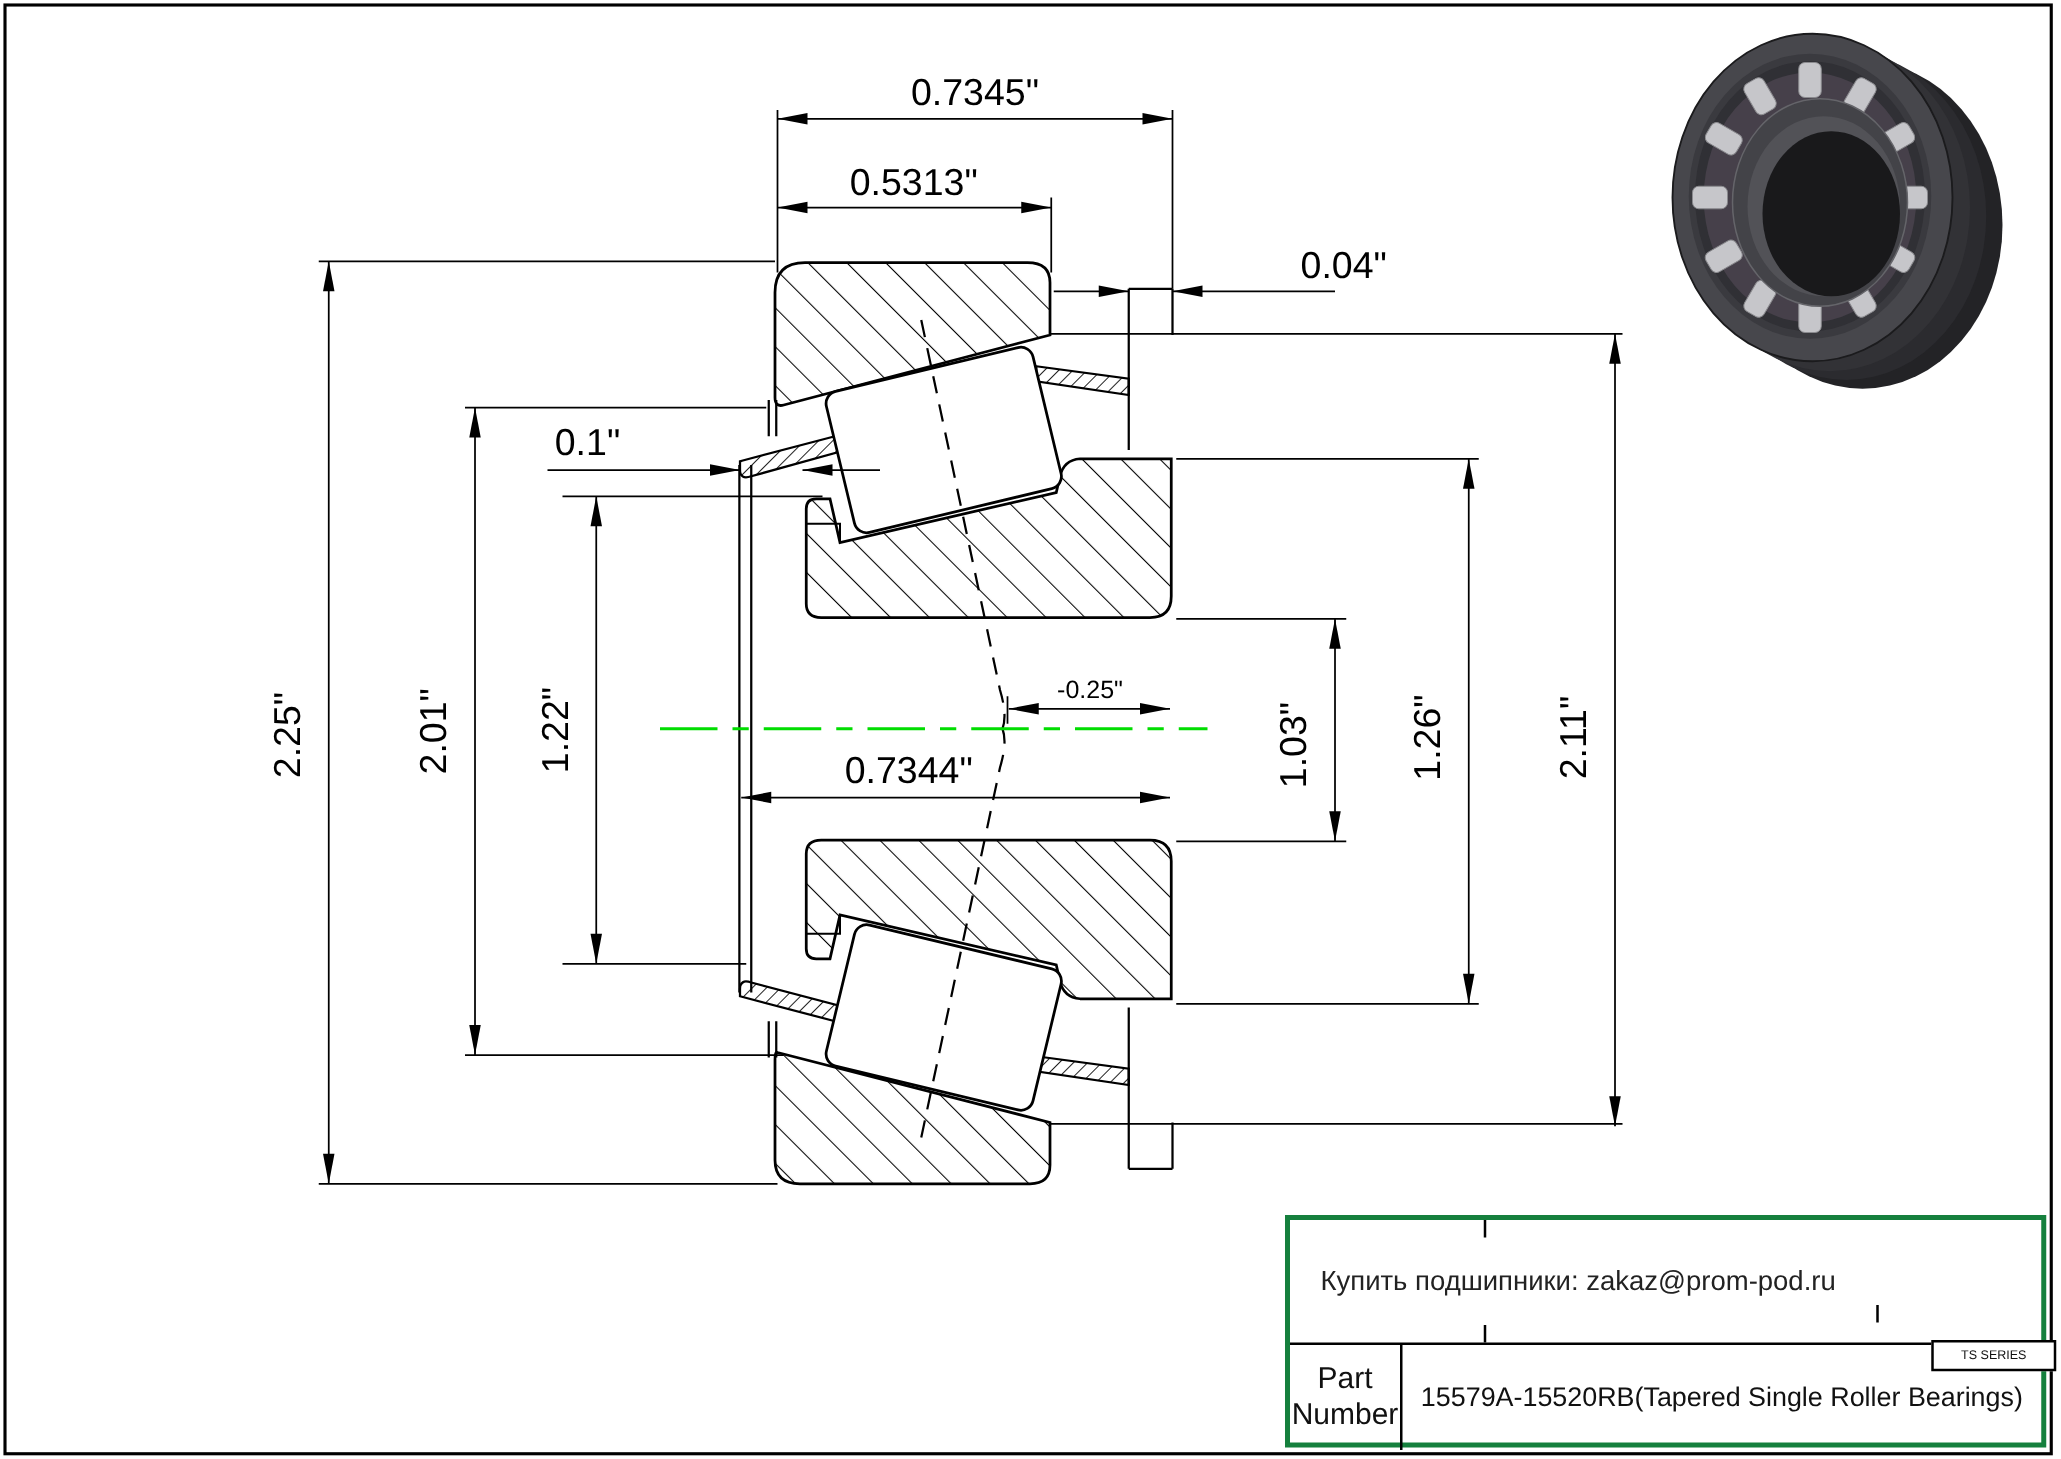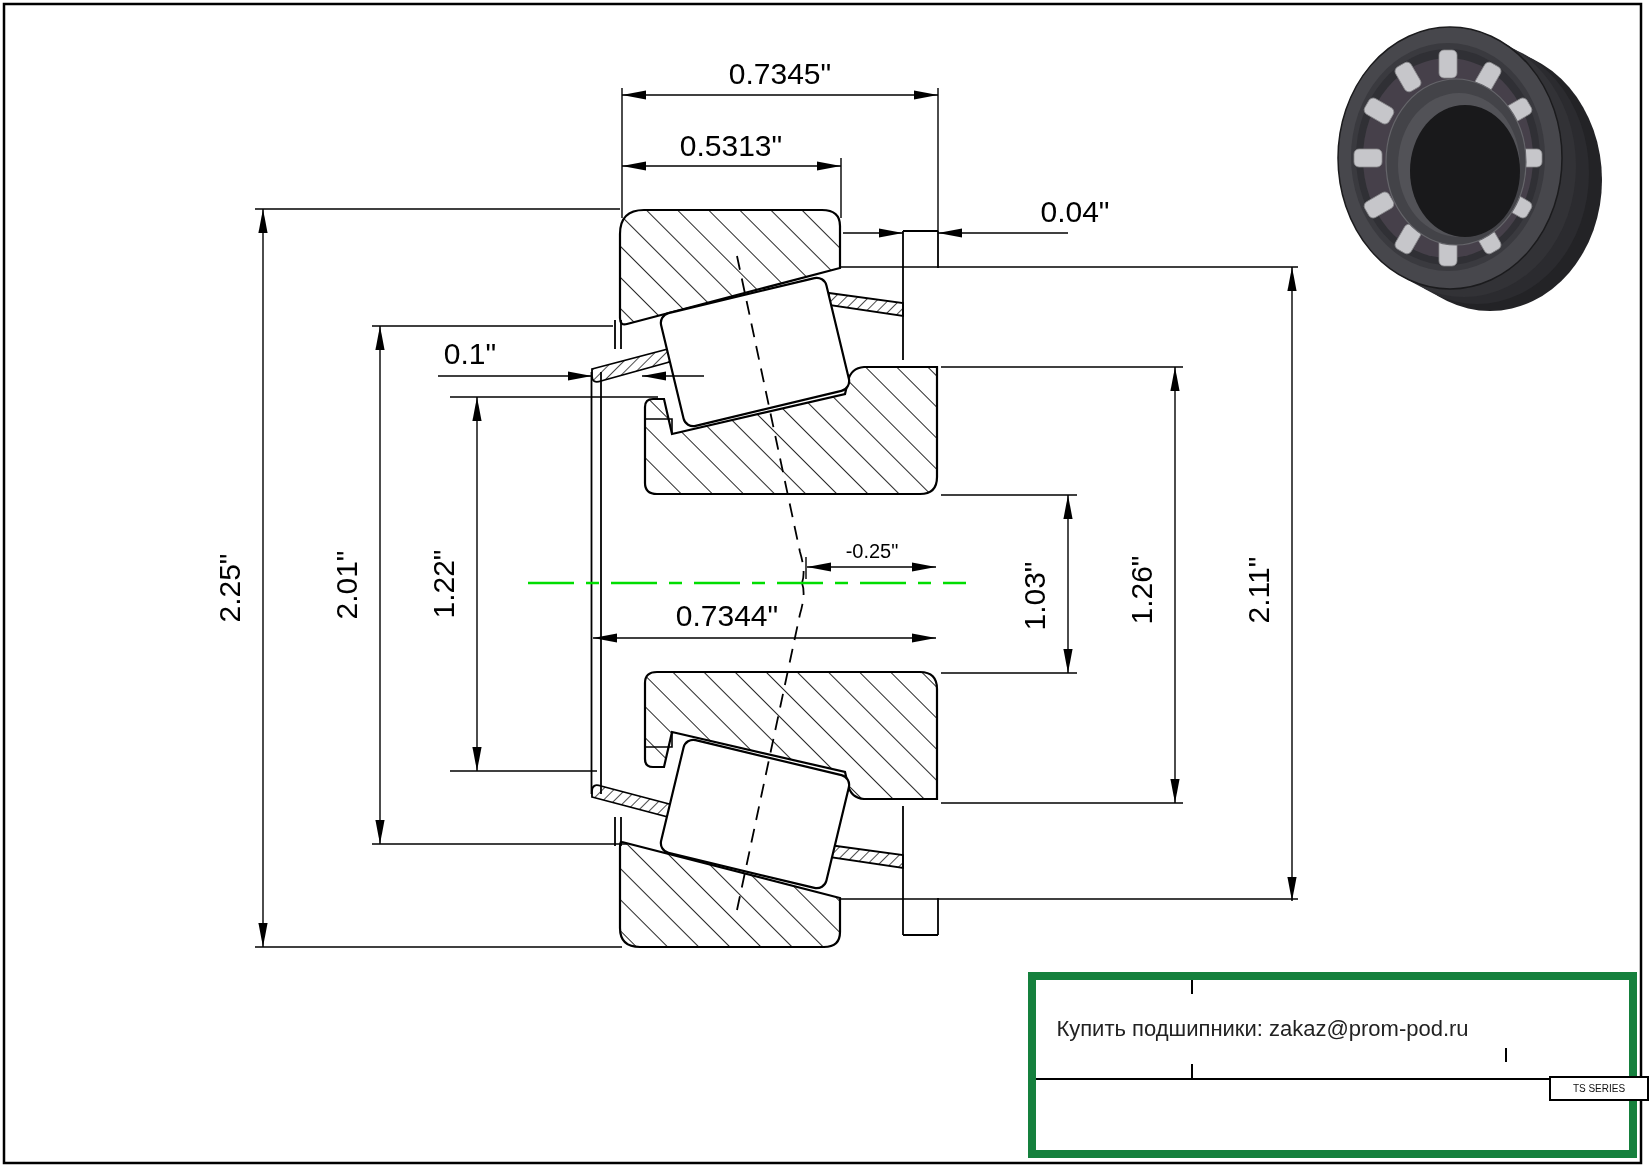--- a/index.html
+++ b/index.html
@@ -2,21 +2,21 @@
 <html><head>
 <meta charset="utf-8">
 <style>
   html,body{margin:0;padding:0;background:#fff;}
   #page{position:relative;width:1649px;height:1167px;background:#fff;overflow:hidden;
         font-family:"Liberation Sans",sans-serif;}
   #page svg{position:absolute;left:0;top:0;}
   .dimtext{font-family:"Liberation Sans",sans-serif;fill:#000;}
   
   #titleblock{position:absolute;left:1028px;top:972px;width:609px;height:186px;
-              border:8px solid #15803d;box-sizing:border-box;background:#fff;}
+              border:4px solid #15803d;box-sizing:border-box;background:#fff;}
   #tb-top{position:relative;height:98px;border-bottom:2px solid #000;box-sizing:content-box;}
   #tb-contact{position:absolute;left:0;top:0;width:100%;height:98px;display:flex;
               align-items:center;justify-content:center;padding-right:140px;box-sizing:border-box;
               font-size:22px;color:#222;white-space:nowrap;}
   #tb-bottom{display:flex;height:84px;}
   #tb-partlabel{width:88px;border-right:2px solid #000;display:flex;align-items:center;
                 justify-content:center;text-align:center;font-size:24px;color:#111;line-height:1.2;}
   #tb-partvalue{flex:1;display:flex;align-items:center;justify-content:center;
                 font-size:21.5px;color:#111;white-space:nowrap;}
   #tb-series{position:absolute;left:513px;top:96px;width:96px;height:21px;border:2px solid #000;
@@ -195,19 +195,23 @@
     <ellipse cx="1456" cy="162" rx="70" ry="83" fill="#434348" stroke="#65656a" stroke-width="1.2"></ellipse>
     <ellipse cx="1459" cy="165" rx="61" ry="72" fill="#525257"></ellipse>
     <ellipse cx="1465" cy="171" rx="55" ry="66" fill="#19191b"></ellipse>
   </g>
 </svg>
 
 <div id="titleblock">
   <div id="tb-top">
     <div id="tb-contact">Купить подшипники: zakaz@prom-pod.ru</div>
   </div>
+  <div id="tb-bottom">
+    <div id="tb-partlabel">Part Number</div>
+    <div id="tb-partvalue">15579A-15520RB(Tapered Single Roller Bearings)</div>
+  </div>
   <div id="tb-series">TS SERIES</div>
   <div class="tb-tick" style="left:155px;top:0;height:14px;"></div>
   <div class="tb-tick" style="left:155px;top:84px;height:14px;"></div>
   <div class="tb-tick" style="left:469px;top:68px;height:14px;"></div>
 </div>
 
 </div>
 
 </body></html>

